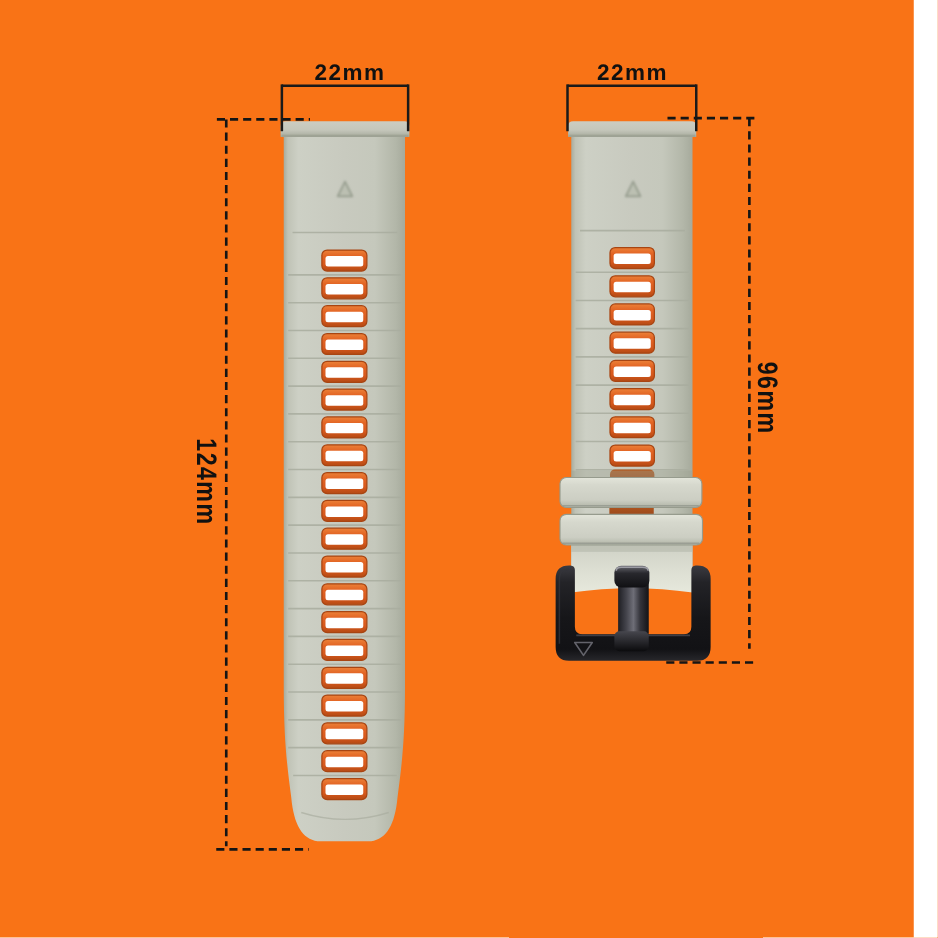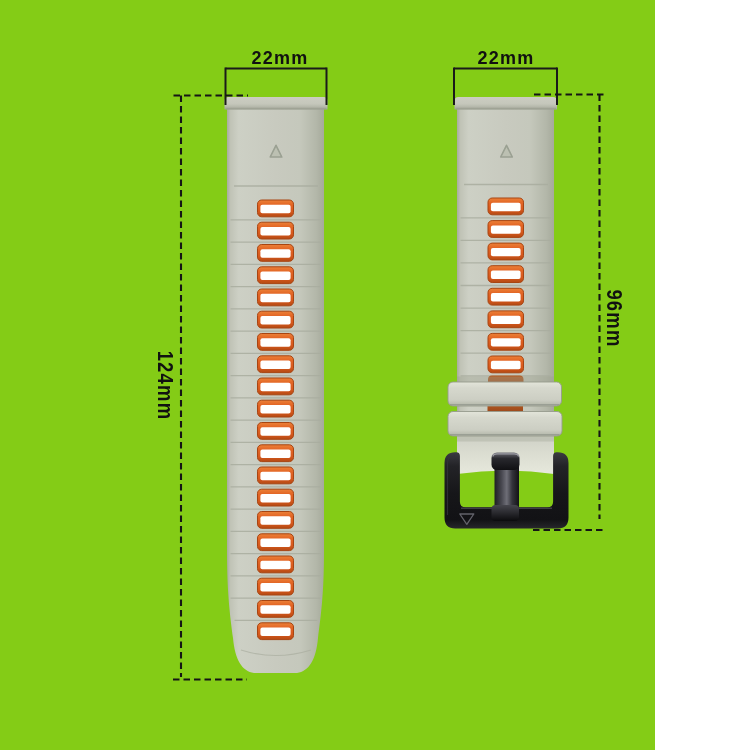--- a/index.html
+++ b/index.html
@@ -1,16 +1,16 @@
 <!DOCTYPE html>
 <html><head>
 <meta charset="utf-8">
 <style>
 html,body{margin:0;padding:0;background:#ffffff;}
-#canvas{position:relative;width:655px;height:750px;background:#84cc16;overflow:hidden;
+#canvas{position:relative;width:731px;height:750px;background:#f97316;overflow:hidden;
  font-family:"Liberation Sans",sans-serif;}
 svg{position:absolute;left:0;top:0;}
 </style>
 </head>
 <body>
 <div id="canvas">
 <svg width="750" height="750" viewBox="0 0 750 750">
 <defs>
   <linearGradient id="bodyL" x1="0" y1="0" x2="1" y2="0">
     <stop offset="0" stop-color="#a8ac9e"></stop>

